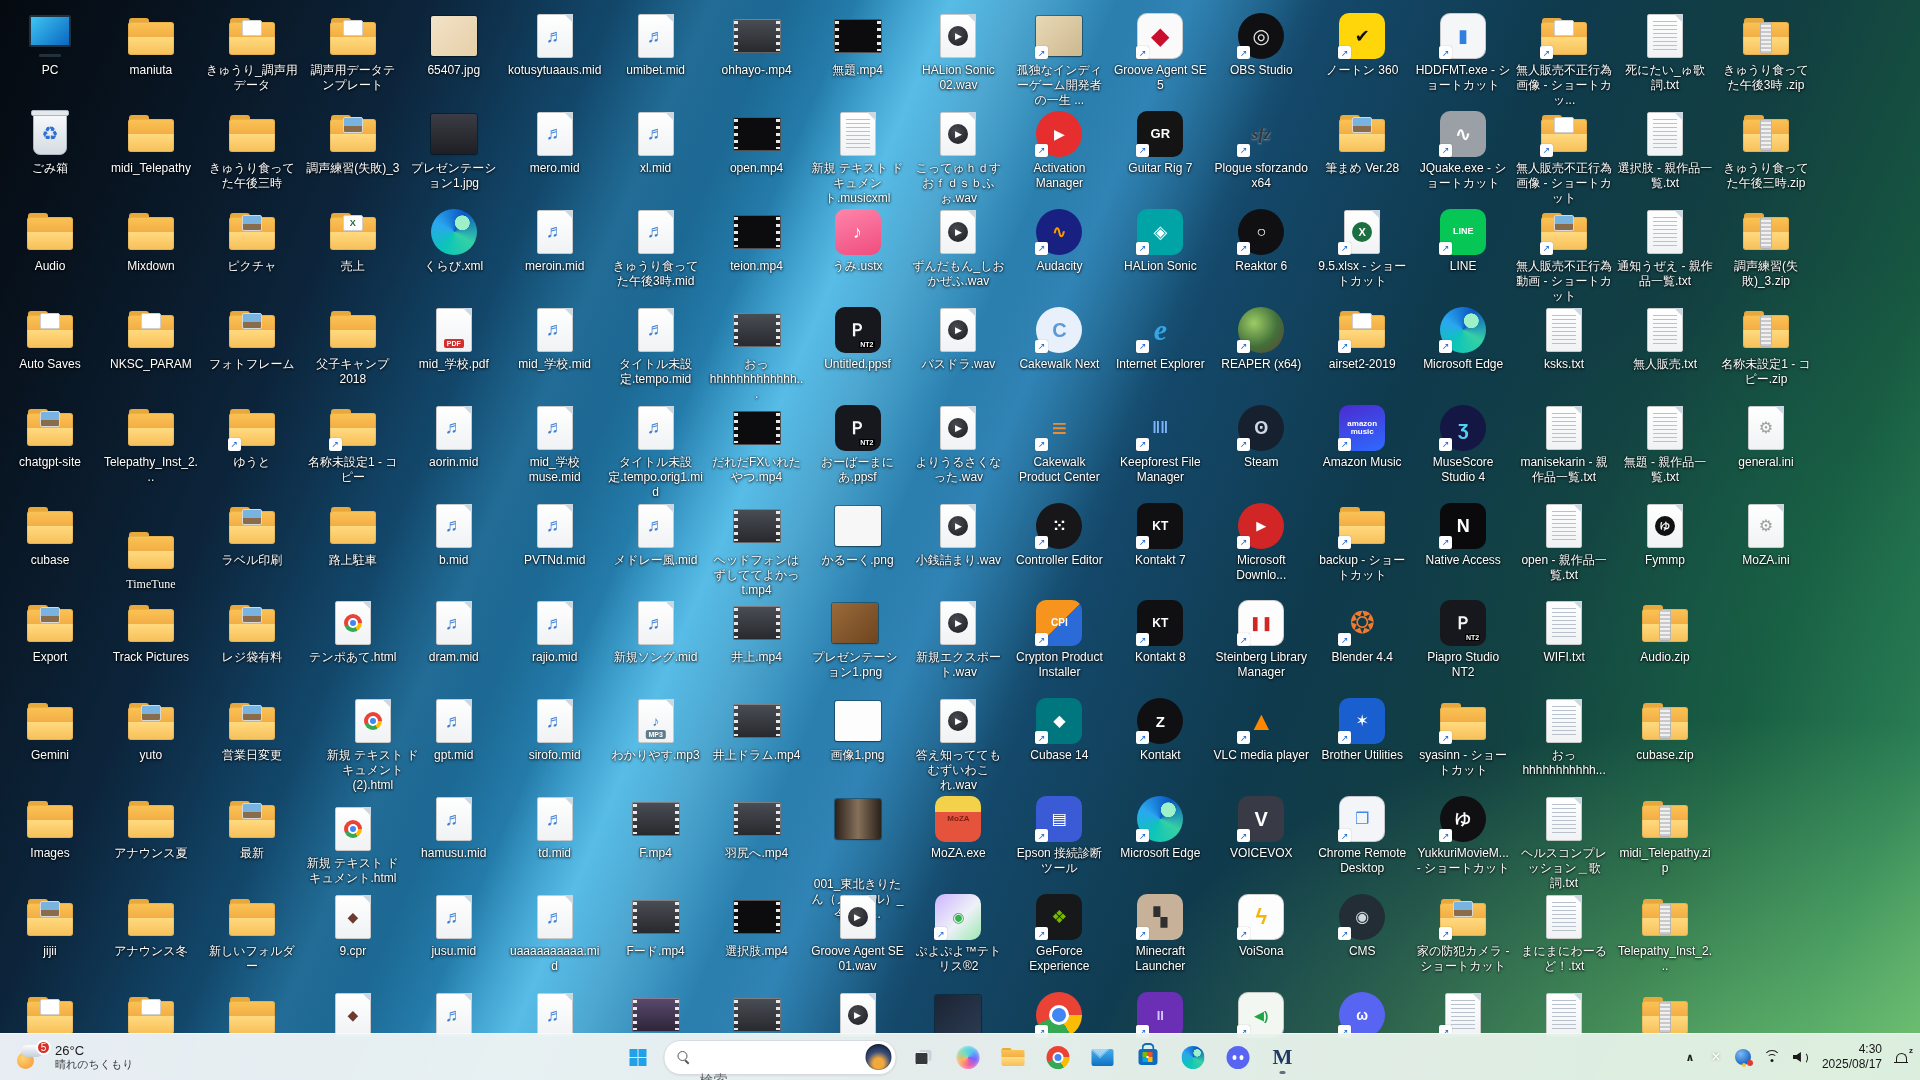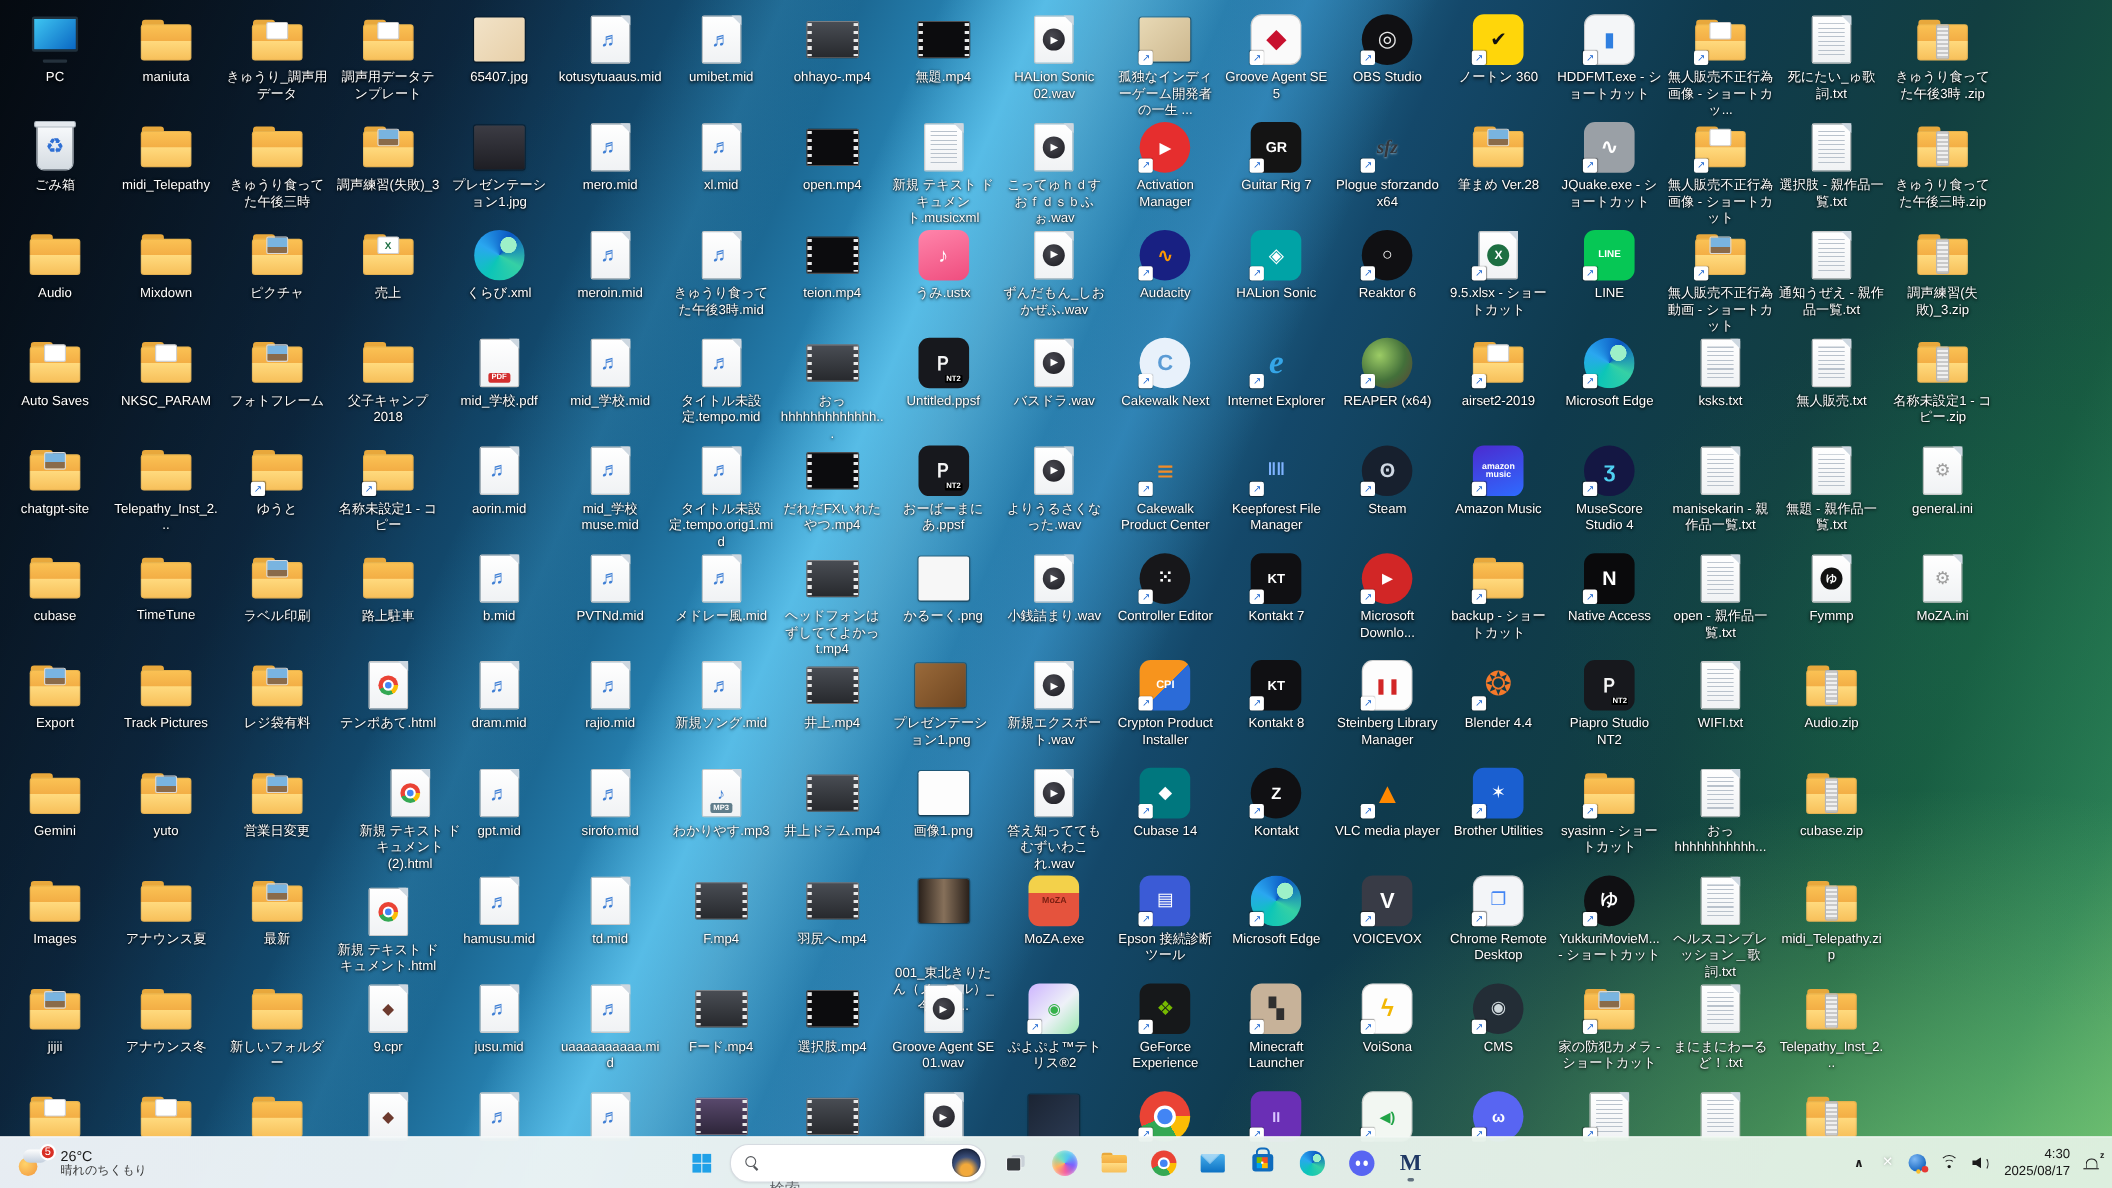--- a/index.html
+++ b/index.html
@@ -837,21 +837,21 @@
           </div>
         </div>
         <div class="label">general.ini</div>
       </div>
       <div class="tile" style="left: 2px; top: 501.5px;">
         <div class="gwrap">
           <div class="d-folder"></div>
         </div>
         <div class="label">cubase</div>
       </div>
-      <div class="tile" style="left: 102.94px; top: 501px;">
+      <div class="tile" style="left: 102.94px; top: 526px; font-family: Liberation Serif, serif;">
         <div class="gwrap">
           <div class="d-folder"></div>
         </div>
         <div class="label">TimeTune</div>
       </div>
       <div class="tile" style="left: 203.88px; top: 501.5px;">
         <div class="gwrap">
           <div class="d-folder">
             <span class="f-inner img"></span>
           </div>

